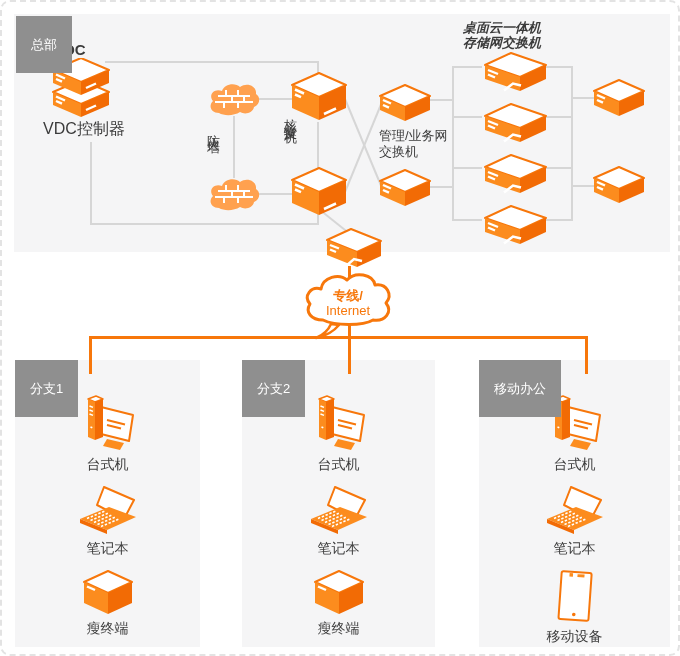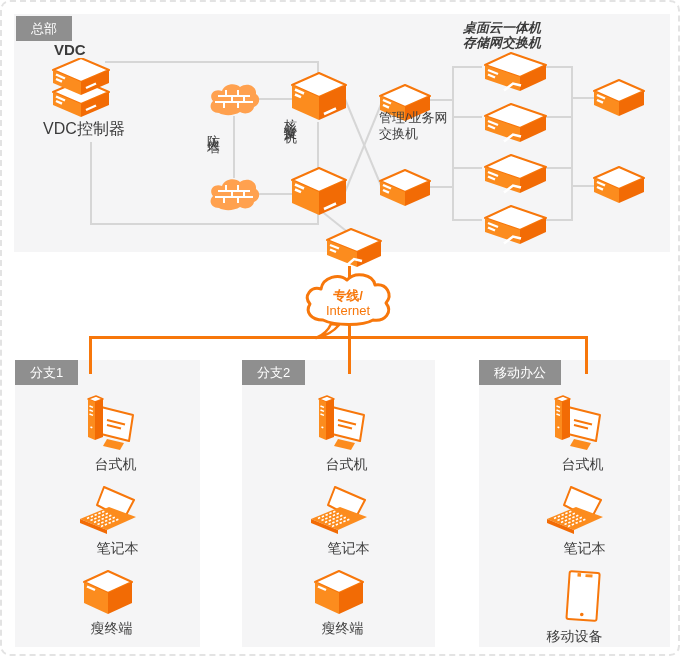--- a/index.html
+++ b/index.html
@@ -1,41 +1,41 @@
 <!DOCTYPE html>
 <html><head>
 <meta charset="utf-8">
 <style>
   html,body{margin:0;padding:0;background:#fff;}
   .stage{position:relative;width:680px;height:656px;background:#fff;
          border:2px dashed #E3E3E3;border-radius:10px;box-sizing:border-box;overflow:hidden;
          font-family:"Liberation Sans","DejaVu Sans",sans-serif;color:#3B3B3B;}
   .panel{position:absolute;background:#F5F5F6;z-index:0;}
   .taglabel{position:absolute;background:#8F8F8F;color:#fff;font-size:13px;line-height:25px;
-            padding:0 15px;z-index:4;white-space:nowrap;}
+            padding:16px 15px;z-index:4;white-space:nowrap;}
   .hl,.vl{position:absolute;background:#D6D6D6;z-index:1;}
   .hl{height:2px;} .vl{width:2px;}
   .hlo,.vlo{position:absolute;background:#F7770B;z-index:2;}
   .hlo{height:3px;} .vlo{width:3px;}
   .diag{position:absolute;left:0;top:0;z-index:1;pointer-events:none;}
   .node{position:absolute;z-index:3;}
   .nlabel{position:absolute;z-index:3;font-size:16px;text-align:center;white-space:nowrap;}
   .vtext{position:absolute;z-index:3;font-size:13px;writing-mode:vertical-rl;
          text-orientation:upright;letter-spacing:3px;line-height:16px;}
   .title-bold{position:absolute;z-index:3;font-size:13px;font-weight:bold;line-height:15px;white-space:nowrap;}
   .title-plain{position:absolute;z-index:3;font-size:13px;line-height:16px;white-space:nowrap;}
   .vdc-title{position:absolute;z-index:3;font-size:15px;font-weight:bold;}
   .cloud-wrap{position:absolute;left:299px;top:266px;width:94px;height:74px;z-index:5;}
   .cloud-text{position:absolute;left:0;top:20px;width:94px;text-align:center;z-index:6;
               color:#F7770B;line-height:15px;}
   .cloud-text .l1{font-size:13px;font-weight:bold;}
   .cloud-text .l2{font-size:13px;}
   .devices{position:absolute;left:0;top:0;width:100%;height:100%;display:flex;
            flex-direction:column;align-items:center;padding-top:34px;box-sizing:border-box;z-index:3;}
-  .dev{display:flex;flex-direction:column;align-items:flex-end;margin-bottom:12px;}
+  .dev{display:flex;flex-direction:column;align-items:center;margin-bottom:12px;}
   .dev-label{margin-top:4px;font-size:14px;color:#3F3F3F;}
   svg{display:block;}
 </style>
 </head>
 <body>
 
 <svg width="0" height="0" style="position:absolute" aria-hidden="true">
   <defs>
     <symbol id="ic-server" viewBox="0 0 64 62">
       <g transform="translate(4,22)">
@@ -204,21 +204,21 @@
       <use href="#ic-switch"></use>
     </svg>
   <div class="vtext" style="left:280px;top:106px;height:86px;">核心交换机</div>
 
   <svg class="node" style="left:377px;top:82px;" width="52" height="40">
       <use href="#ic-smallswitch"></use>
     </svg>
   <svg class="node" style="left:377px;top:167px;" width="52" height="40">
       <use href="#ic-smallswitch"></use>
     </svg>
-  <div class="title-plain" style="left:377px;top:108px;">
+  <div class="title-plain" style="left:377px;top:126px;">
     <span>管理/业务网</span><br>
     <span>交换机</span>
   </div>
 
   <div class="title-bold" style="left:461px;top:18px;font-style:italic;">
     <span>桌面云一体机</span><br>
     <span>存储网交换机</span>
   </div>
   <svg class="node" style="left:478px;top:50px;" width="68" height="42">
       <use href="#ic-appliance"></use>

